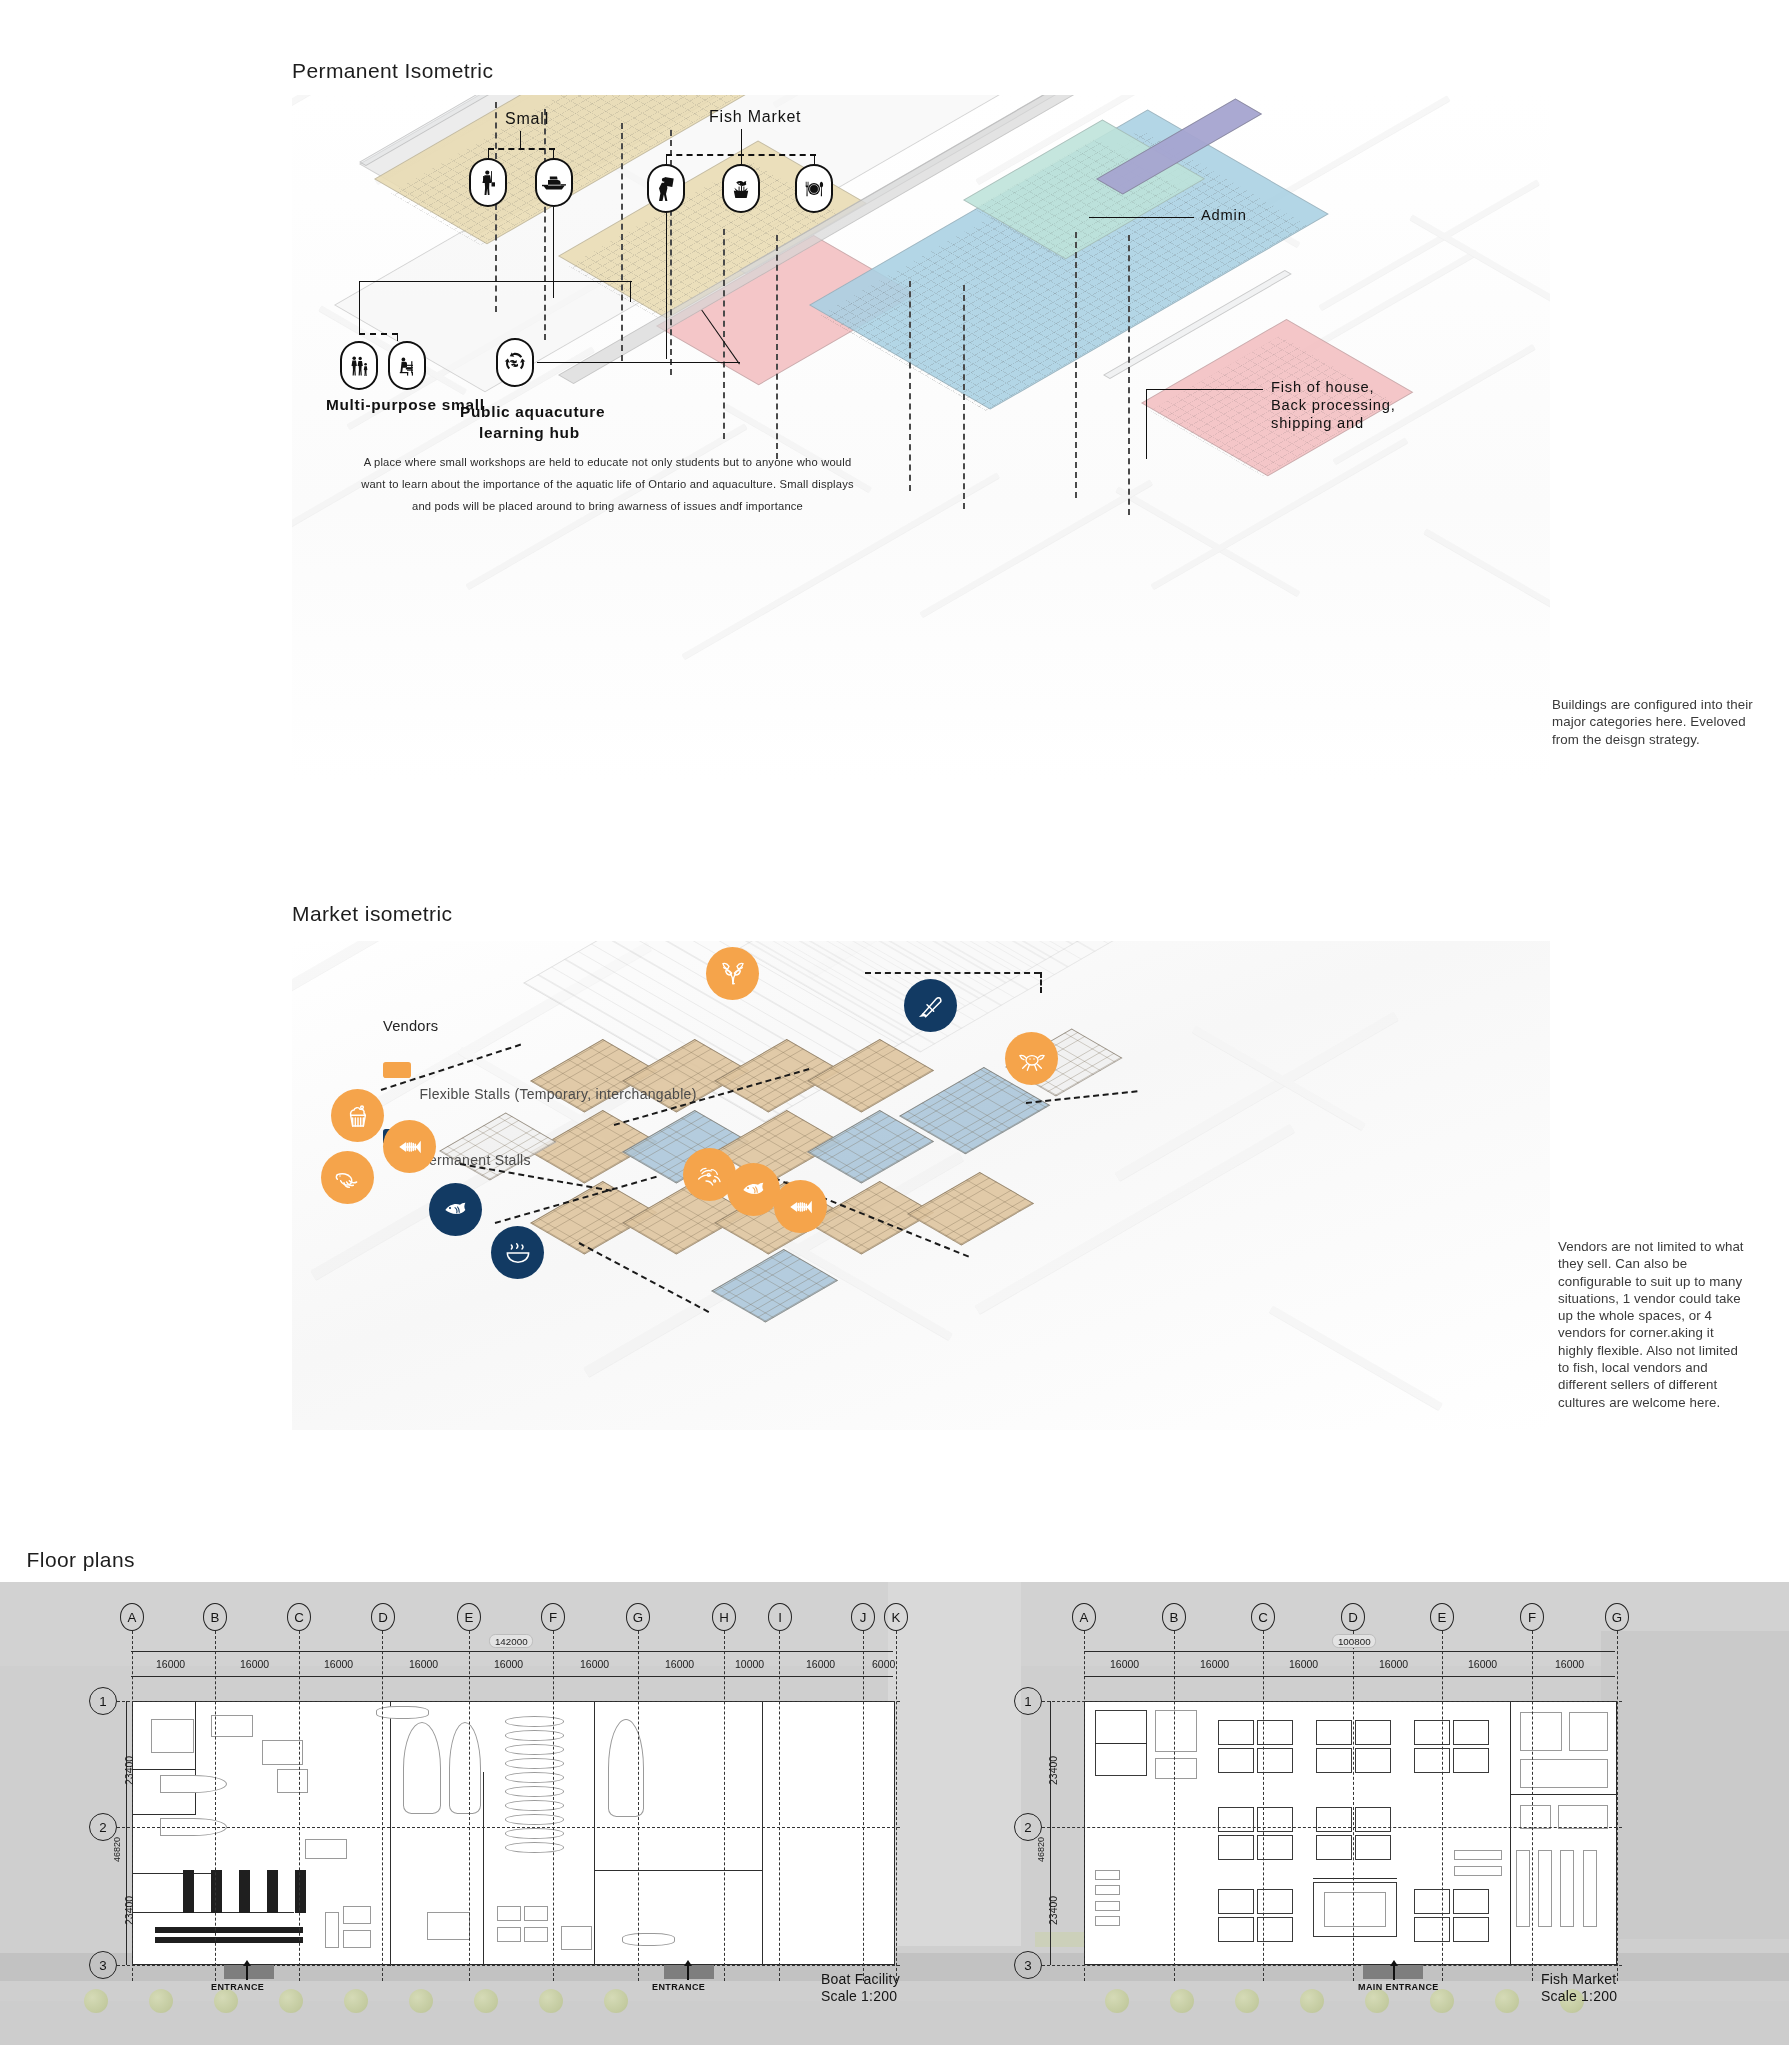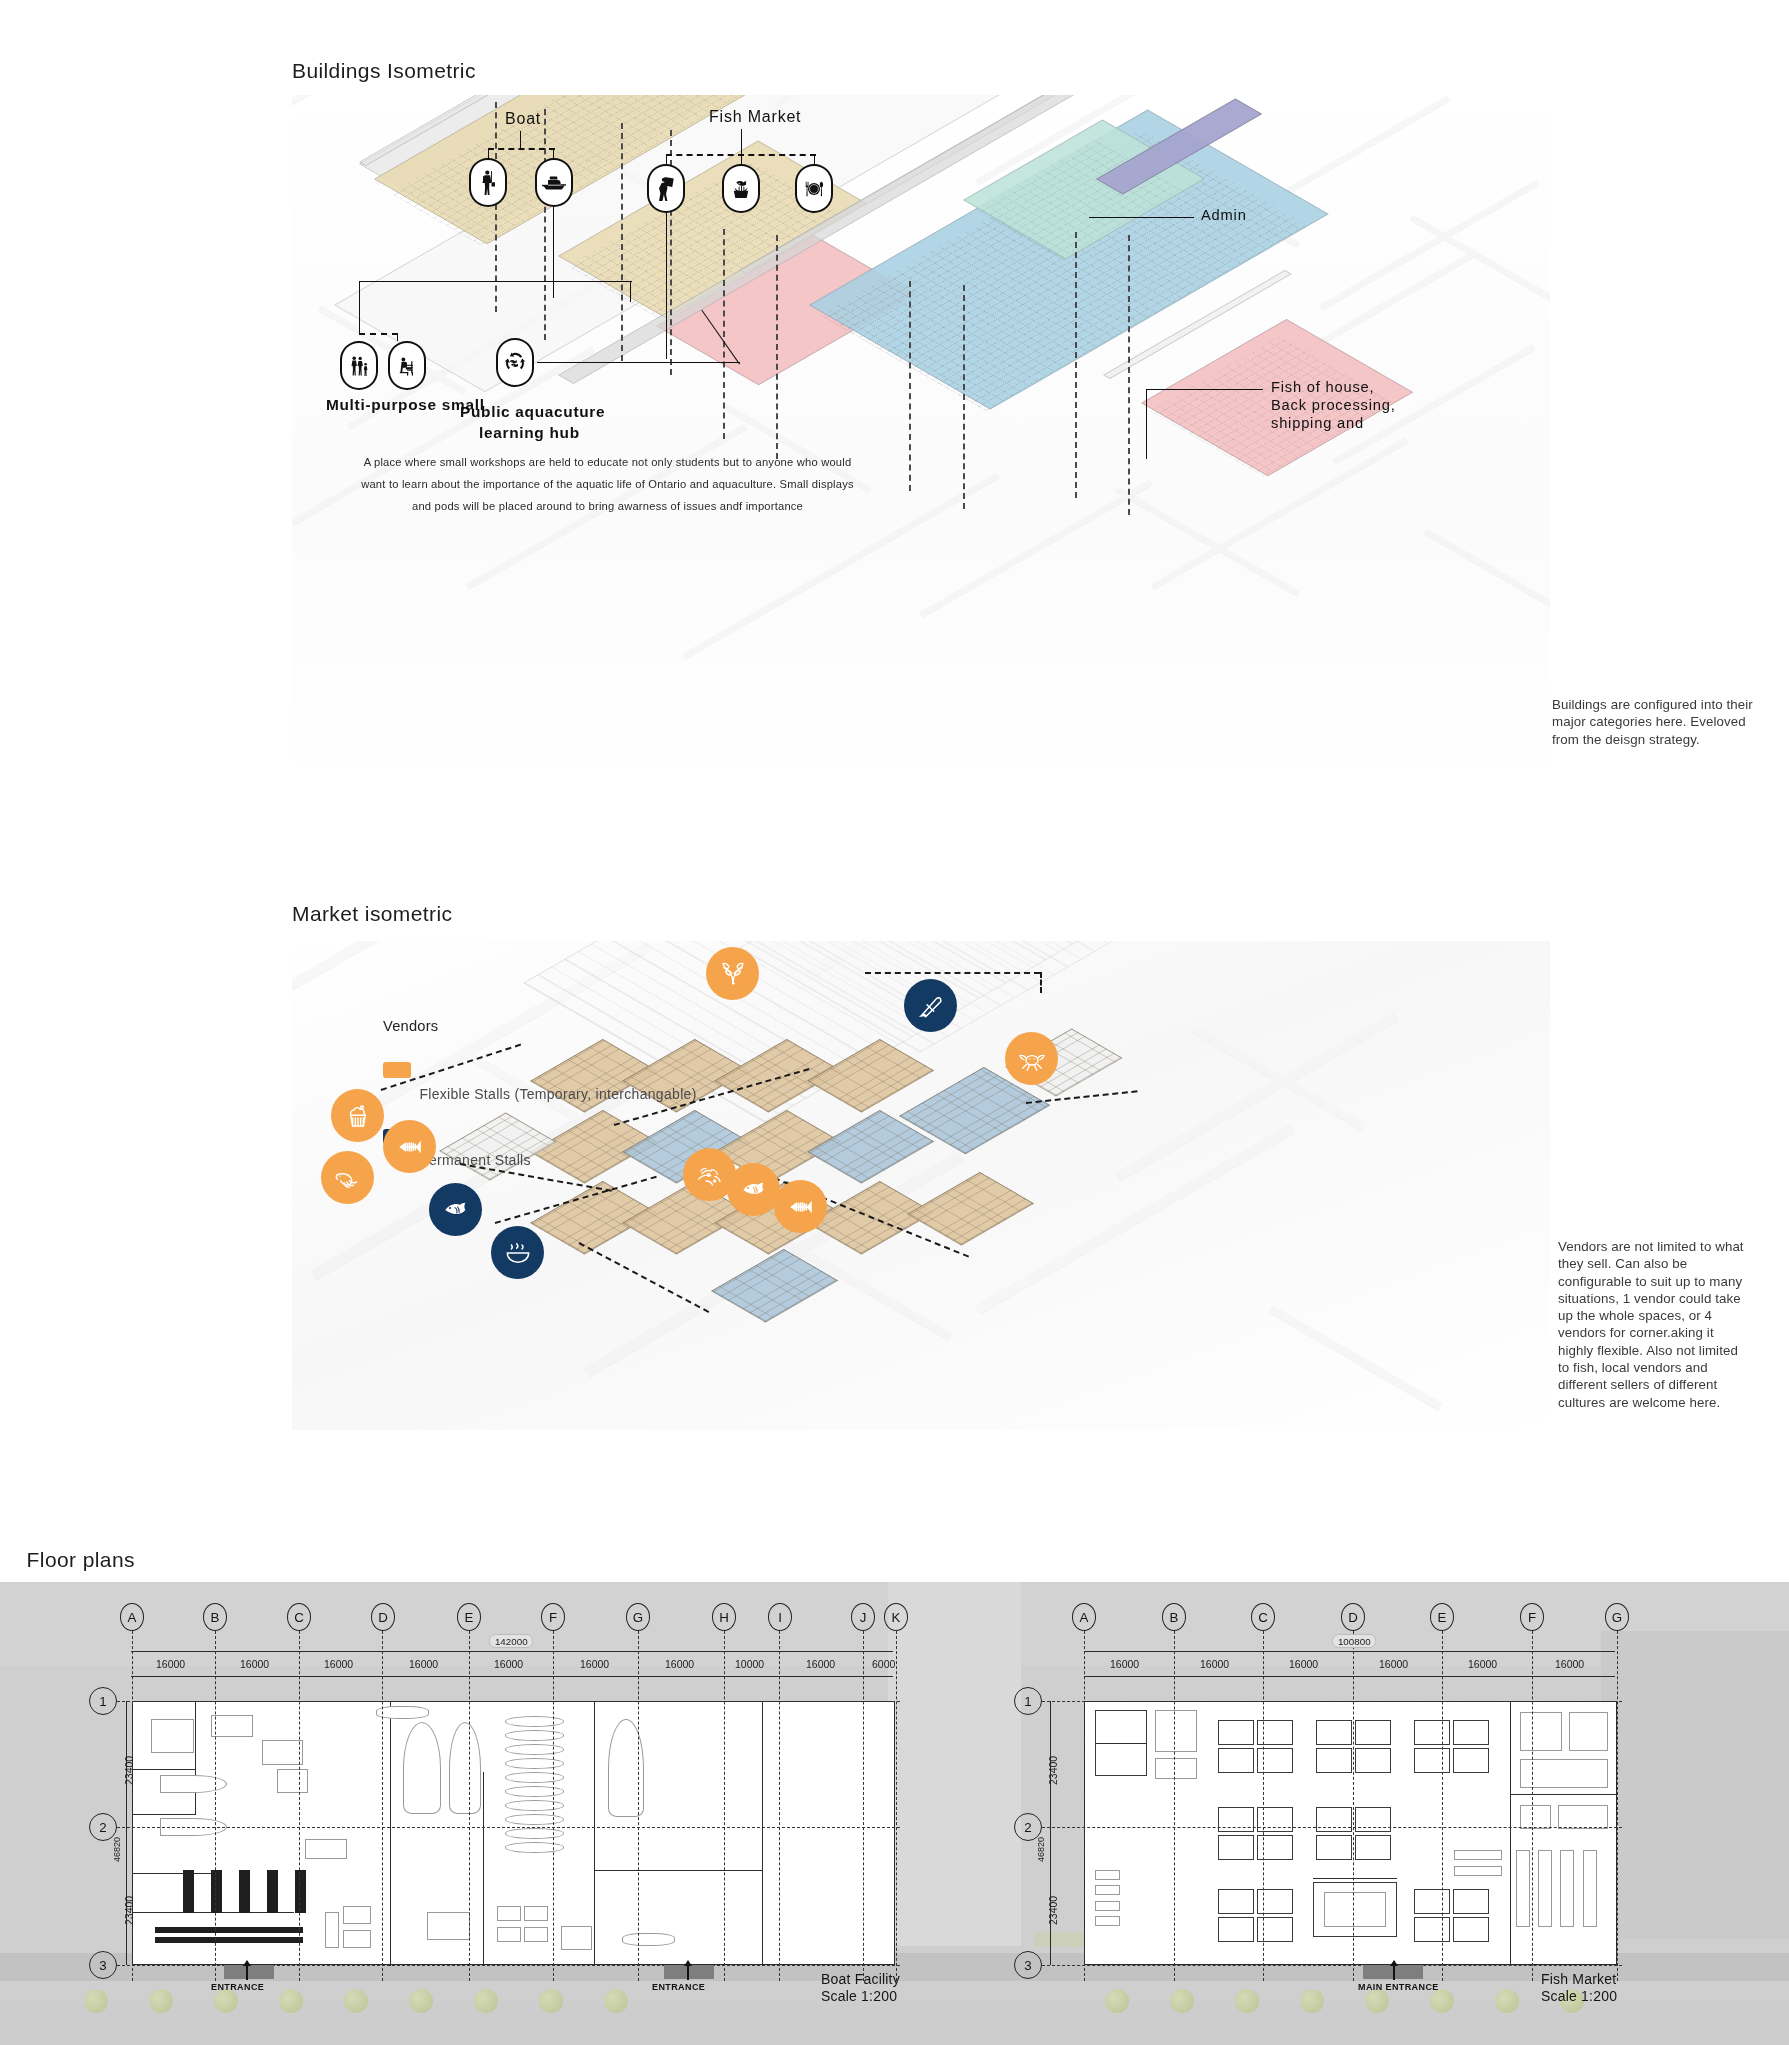--- a/index.html
+++ b/index.html
@@ -229,21 +229,21 @@
     border-left:4.5px solid transparent; border-right:4.5px solid transparent;
     border-bottom:6.3px solid #111;
   }
   .ent-block { position:absolute; background:#7e7e7e; z-index:7; }
 </style>
 </head>
 <body>
 
 <div id="sec-building">
 
-  <div class="section-title">Buildings Isometric</div>
+  <div class="section-title">Permanent Isometric</div>
 
   <div class="iso-canvas">
 
     <div class="site-grid">
       <i style="left:-42px;  top:28px;  width:238px; transform:rotate(-30deg);"></i>
       <i style="left:84px;  top:84px; width:294px; transform:rotate(-30deg);"></i>
       <i style="left:231px;  top:15.4px;  width:182px; transform:rotate(30deg);"></i>
       <i style="left:482px;  top:7px;  width:294px; transform:rotate(-30deg);"></i>
       <i style="left:685px;  top:84px; width:266px; transform:rotate(-30deg);"></i>
       <i style="left:825px; top:42px;  width:210px; transform:rotate(30deg);"></i>
@@ -296,21 +296,21 @@
     <div class="lead-dash-v" style="left:252px; top:14px;  height:231px;"></div>
     <div class="lead-dash-v" style="left:329px; top:28px;  height:238px;"></div>
     <div class="lead-dash-v" style="left:378px; top:35px;  height:245px;"></div>
     <div class="lead-dash-v" style="left:431px; top:134px; height:210px;"></div>
     <div class="lead-dash-v" style="left:484px; top:140px; height:224px;"></div>
     <div class="lead-dash-v" style="left:617px; top:186px; height:210px;"></div>
     <div class="lead-dash-v" style="left:671px; top:190px; height:224px;"></div>
     <div class="lead-dash-v" style="left:783px; top:137px; height:266px;"></div>
     <div class="lead-dash-v" style="left:836px; top:140px; height:280px;"></div>
 
-    <div class="lbl big" style="left:213px; top:15.4px;">Boat</div>
+    <div class="lbl big" style="left:213px; top:15.4px;">Small</div>
     <div class="lead v" style="left:228px; top:36px; height:17px;"></div>
     <div class="lead-dash-h" style="left:196px; top:53px; width:67px;"></div>
     <div class="lead v" style="left:196px; top:53px; height:9.8px;"></div>
     <div class="lead v" style="left:261px; top:53px; height:9.8px;"></div>
 
     <div class="bubble" style="left:177px; top:63px;">
       <svg viewBox="0 0 32 40" aria-hidden="true">
         <path fill="#111" d="M15 2c1.7 0 3 1.3 3 3s-1.3 3-3 3-3-1.3-3-3 1.3-3 3-3z"></path>
         <path fill="#111" d="M11 9h8l2 11h-3l-.4 7 .6 10h-2.4l-1-9-1 9H11l.8-10-.4-7H8z"></path>
         <rect x="20.4" y="3" width="1.3" height="16" fill="#111"></rect>

